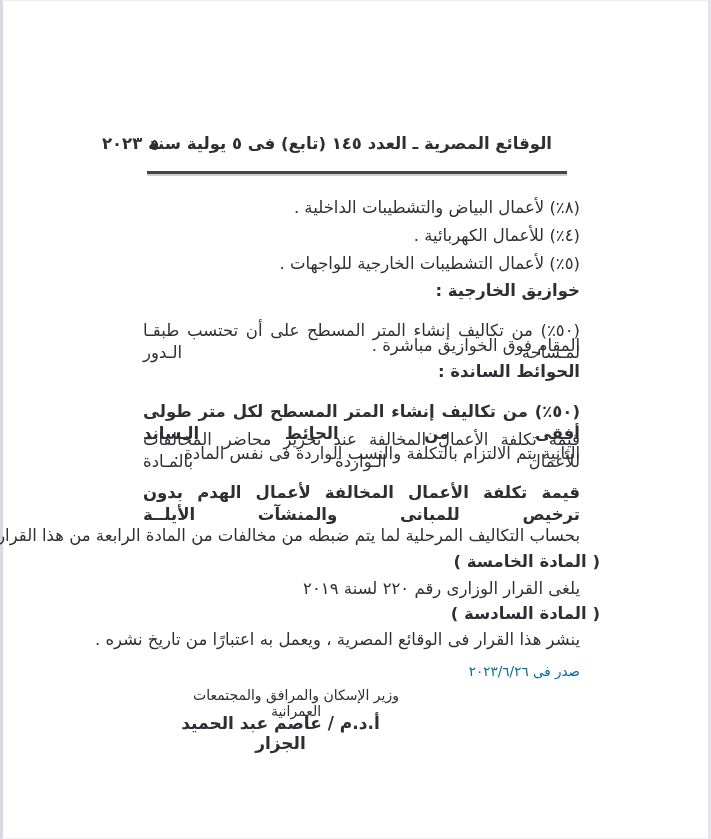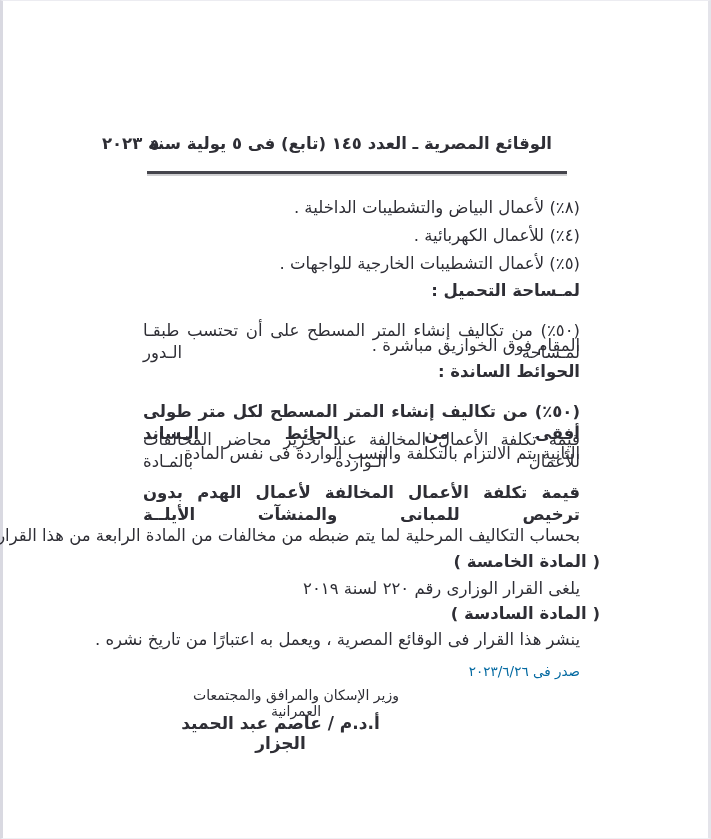--- a/index.html
+++ b/index.html
@@ -41,21 +41,21 @@
 <div class="page">
 
   <div class="abs gz-title">الوقائع المصرية ـ العدد ١٤٥ (تابع) فى ٥ يولية سنة ٢٠٢٣</div>
   <div class="abs gz-pagenum">٥</div>
   <div class="abs hr-rule"></div>
 
   <div class="abs line" style="top:196px;padding-right:2px;">(٨٪) لأعمال البياض والتشطيبات الداخلية .</div>
   <div class="abs line" style="top:224px;padding-right:36px;">(٤٪) للأعمال الكهربائية .</div>
   <div class="abs line" style="top:252px;padding-right:22px;">(٥٪) لأعمال التشطيبات الخارجية للواجهات .</div>
 
-  <div class="abs line bold" style="top:279px;">لمـساحة التحميل :</div>
+  <div class="abs line bold" style="top:279px;">خوازيق الخارجية :</div>
   <div class="abs line just" style="top:306px;">(٥٠٪) من تكاليف إنشاء المتر المسطح على أن تحتسب طبقـا لمـساحة الـدور</div>
   <div class="abs line" style="top:334px;padding-right:98px;">المقام فوق الخوازيق مباشرة .</div>
 
   <div class="abs line bold" style="top:360px;">الحوائط الساندة :</div>
   <div class="abs line just" style="top:387px;font-weight:bold;">(٥٠٪) من تكاليف إنشاء المتر المسطح لكل متر طولى أفقى من الحائط الـساند</div>
 
   <div class="abs line just" style="top:415px;">قيمة تكلفة الأعمال المخالفة عند تحرير محاضر المخالفات للأعمال الـواردة بالمـادة</div>
   <div class="abs line" style="top:442px;">الثانية يتم الالتزام بالتكلفة والنسب الواردة فى نفس المادة .</div>
 
   <div class="abs line just" style="top:468px;font-weight:bold;">قيمة تكلفة الأعمال المخالفة لأعمال الهدم بدون ترخيص للمبانى والمنشآت الأيلــة</div>

